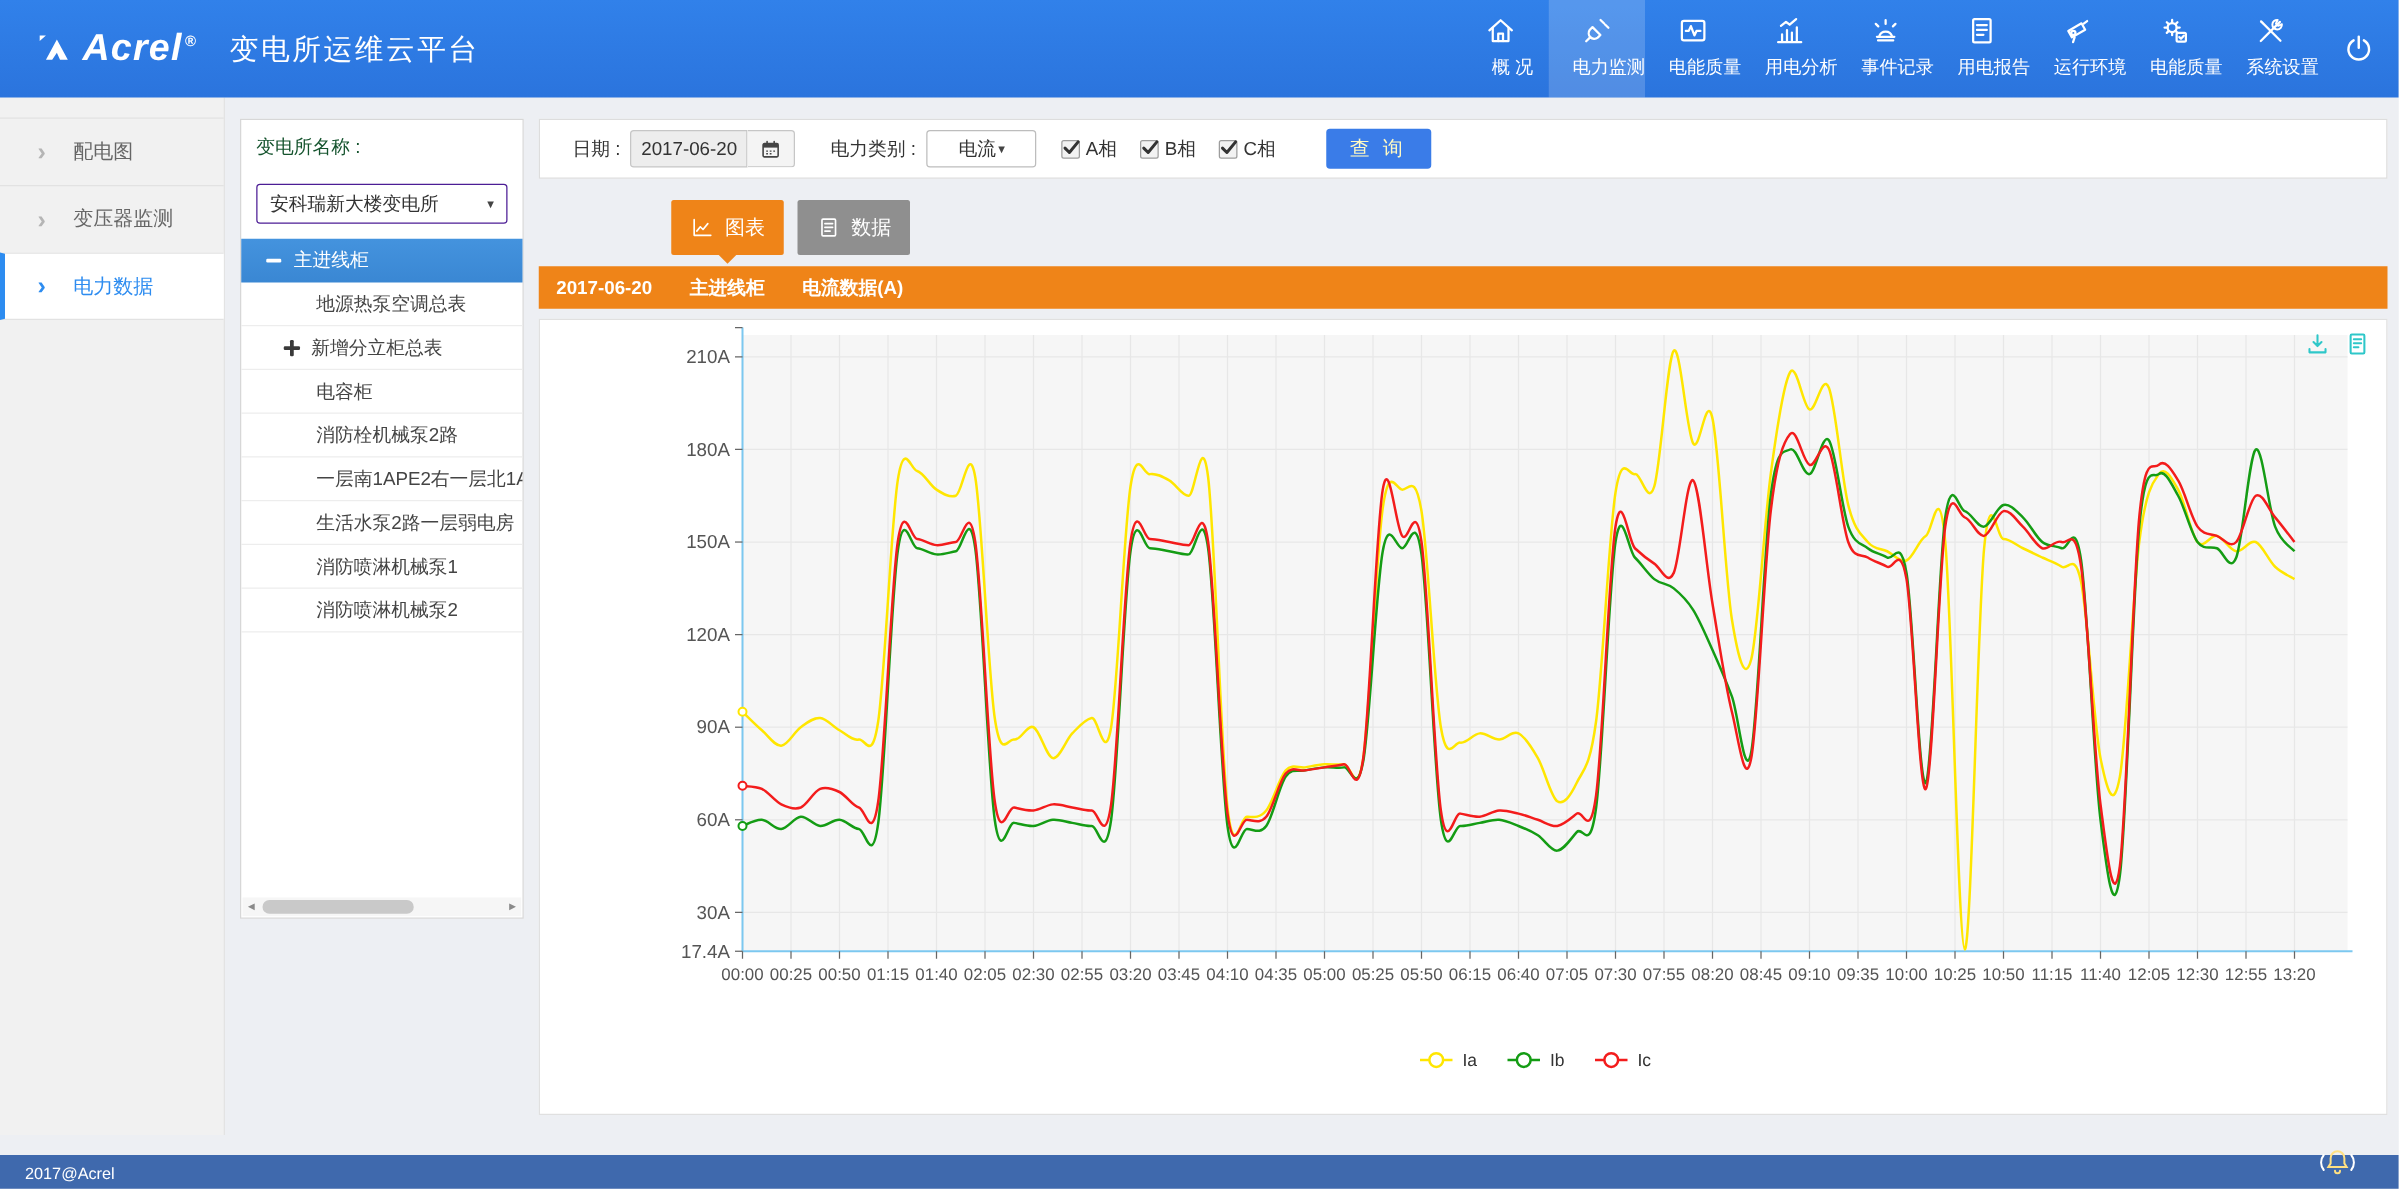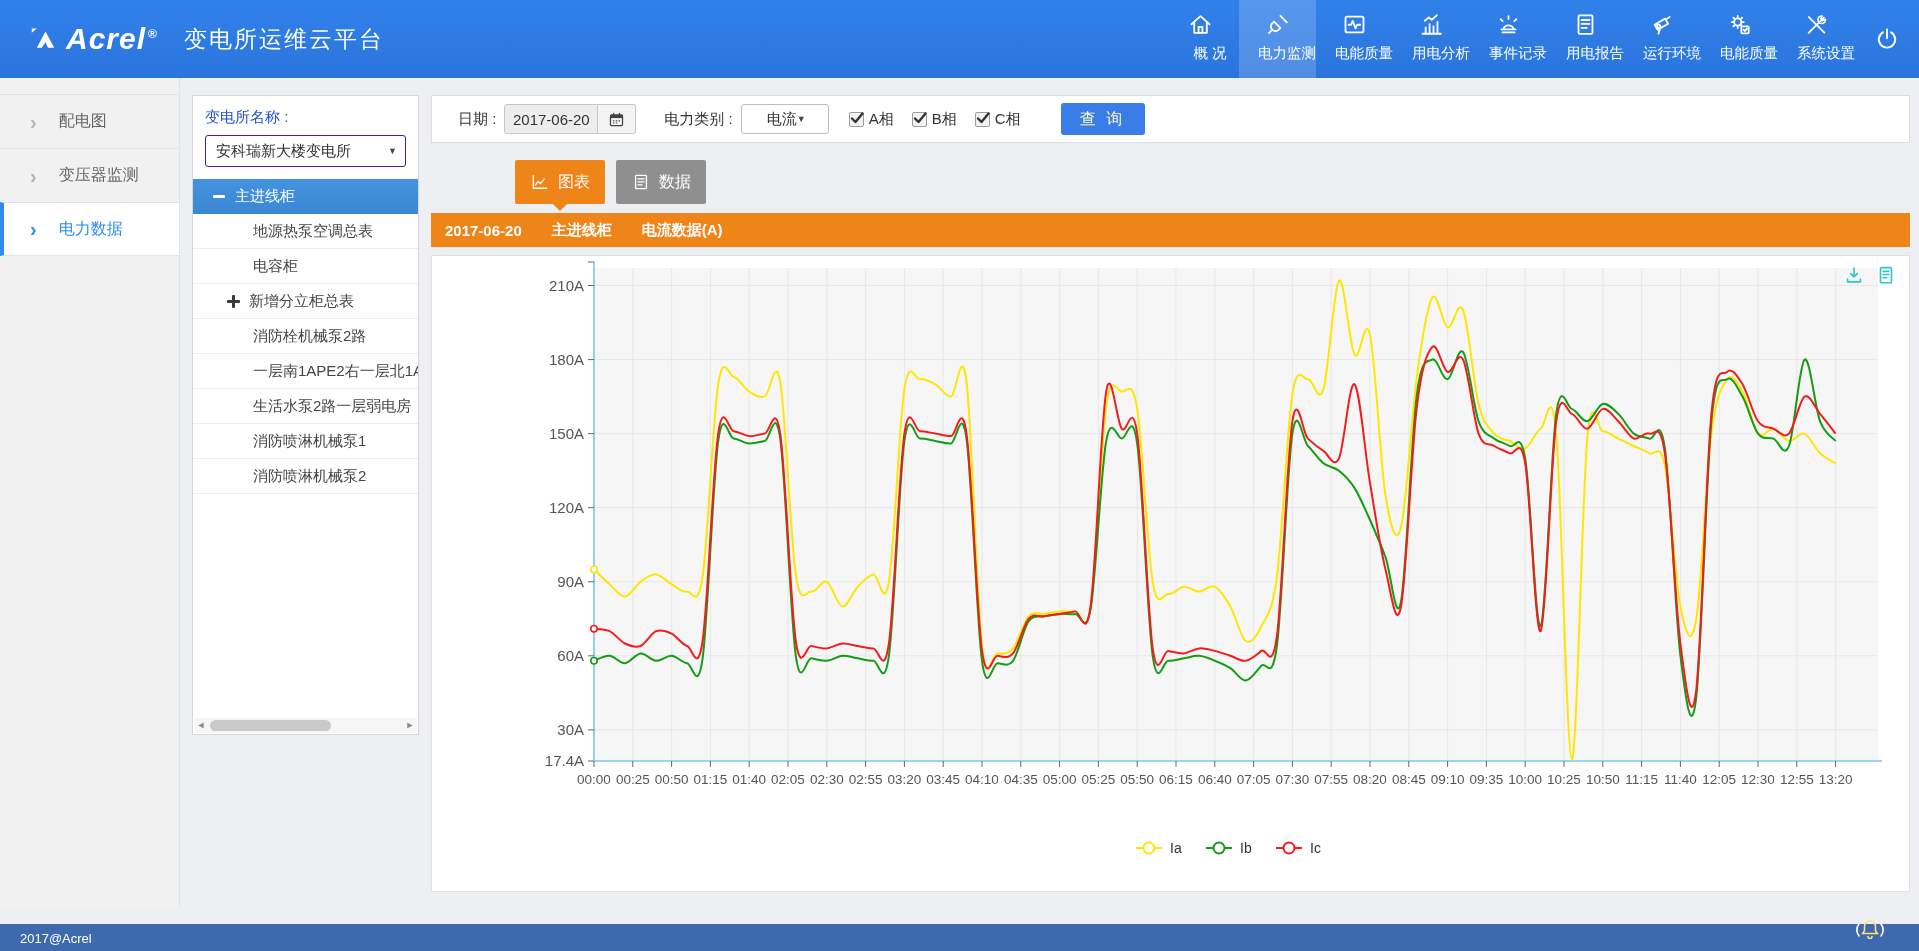--- a/index.html
+++ b/index.html
@@ -46,21 +46,21 @@
   .side-chevron { color:#b5b5b5; font-size:20px; margin:0 22px 0 30px; font-weight:bold; line-height:1; }
   .side-item.active { background:#fff; color:#2d8cf0; border-left:4px solid #2d8cf0; }
   .side-item.active .side-chevron { color:#2d8cf0; margin-left:26px; }
 
   
   .tree-panel {
     position:absolute; left:192px; top:95px; width:227px; height:640px;
     background:#fff; border:1px solid #d7d7d7;
   }
   .tree-top { padding:12px 12px 0 12px; }
-  .station-label { font-size:15px; color:#1d4ed8; margin-bottom:8px; }
+  .station-label { font-size:15px; color:#14532d; margin-bottom:20px; }
   .station-select {
     height:32px; border:1px solid #4c1d95; border-radius:3px; background:#fff;
     display:flex; align-items:center; justify-content:space-between;
     padding:0 8px 0 10px; font-size:15px; color:#333; cursor:pointer;
   }
   .caret { font-size:9px; color:#444; }
   .tree-list { margin-top:12px; }
   .tree-node {
     height:35px; display:flex; align-items:center; font-size:15px; color:#444;
     border-bottom:1px solid #ededed; cursor:pointer; white-space:nowrap; overflow:hidden;
@@ -112,21 +112,21 @@
     position:relative; margin-right:5px;
   }
   .phase-box svg { position:absolute; left:-1px; top:-3px; width:16px; height:16px; }
   .phase-label { font-size:15px; color:#333; }
   .query-btn {
     width:84px; height:32px; margin-left:22px; background:#3a7ce8; border-radius:3px;
     color:#fef9c3; font-size:16px; display:flex; align-items:center; justify-content:center;
     cursor:pointer; letter-spacing:3px;
   }
 
-  .tab-row { position:absolute; left:515px; top:160px; display:flex; }
+  .tab-row { position:absolute; left:537px; top:160px; display:flex; }
   .tab {
     width:90px; height:44px; margin-right:11px; border-radius:2px;
     display:flex; align-items:center; justify-content:center; cursor:pointer;
     color:#fff; font-size:16px; position:relative;
   }
   .tab svg { width:20px; height:20px; margin-right:8px; }
   .tab.active { background:#ef8418; }
   .tab.inactive { background:#8f8f8f; }
   .tab.active::after {
     content:""; position:absolute; left:50%; bottom:-7px; margin-left:-7px;
@@ -273,26 +273,26 @@
     </div>
   </div>
   <div class="tree-list" id="tree-list">
       <div class="tree-node lvl0 selected">
         <span class="node-minus"></span>
         <span>主进线柜</span>
       </div>
       <div class="tree-node lvl1">
         <span>地源热泵空调总表</span>
       </div>
-      <div class="tree-node lvl1">
-        <span>电容柜</span>
-      </div>
       <div class="tree-node hasicon">
         <span class="node-plus"></span>
         <span>新增分立柜总表</span>
+      </div>
+      <div class="tree-node lvl1">
+        <span>电容柜</span>
       </div>
       <div class="tree-node lvl1">
         <span>消防栓机械泵2路</span>
       </div>
       <div class="tree-node lvl1">
         <span>一层南1APE2右一层北1APE1左</span>
       </div>
       <div class="tree-node lvl1">
         <span>生活水泵2路一层弱电房</span>
       </div>

